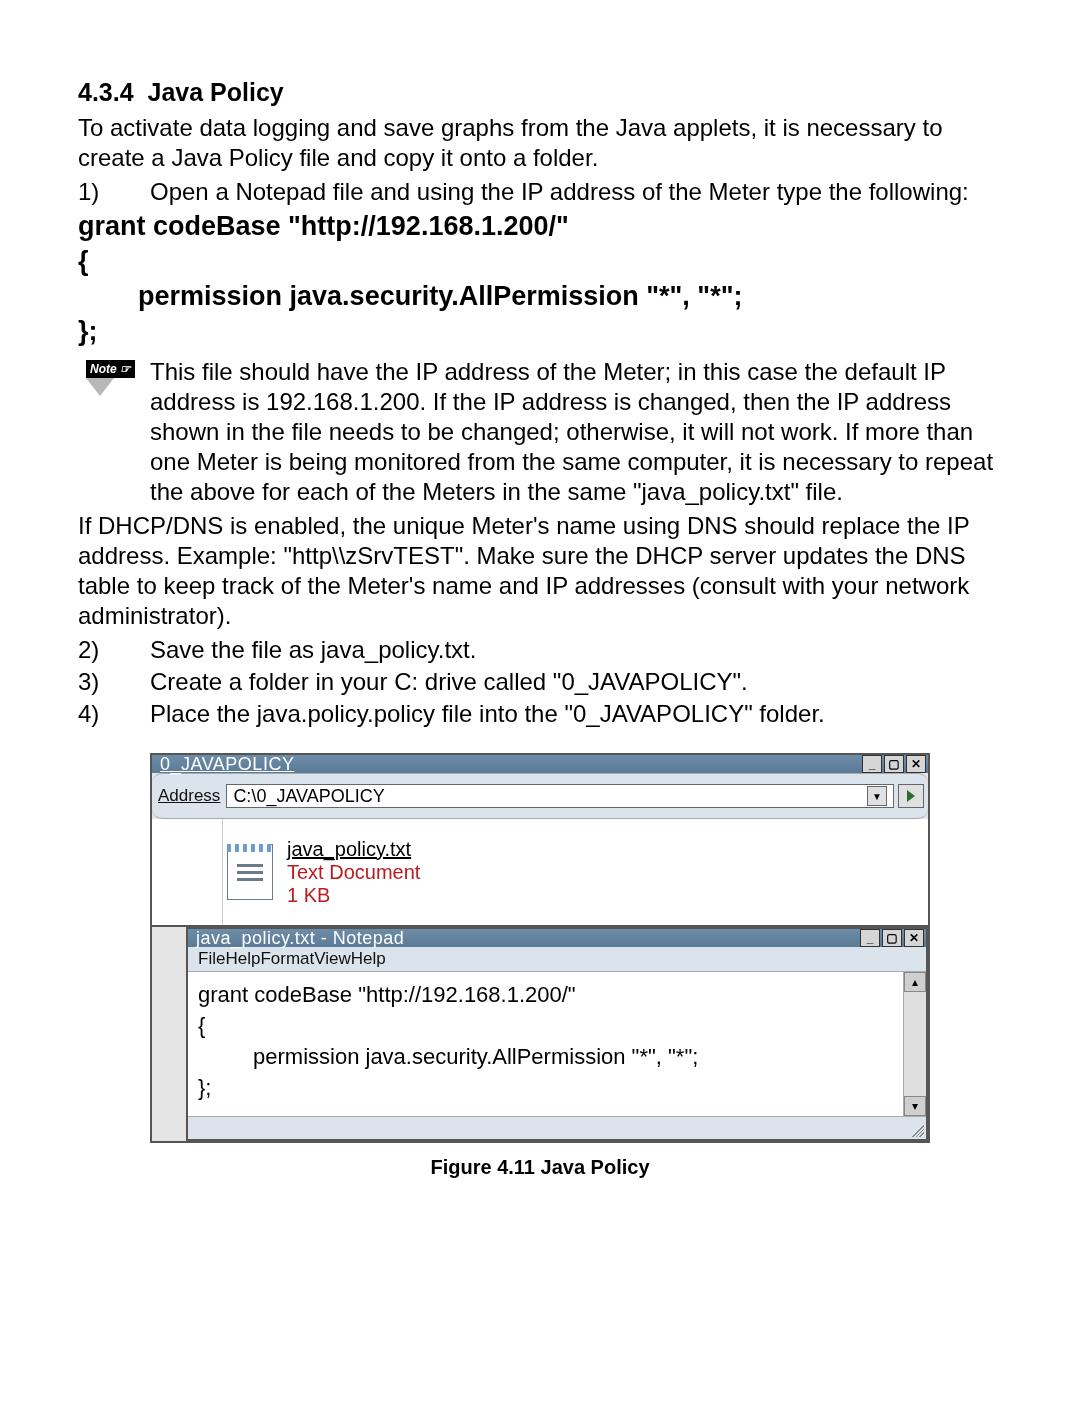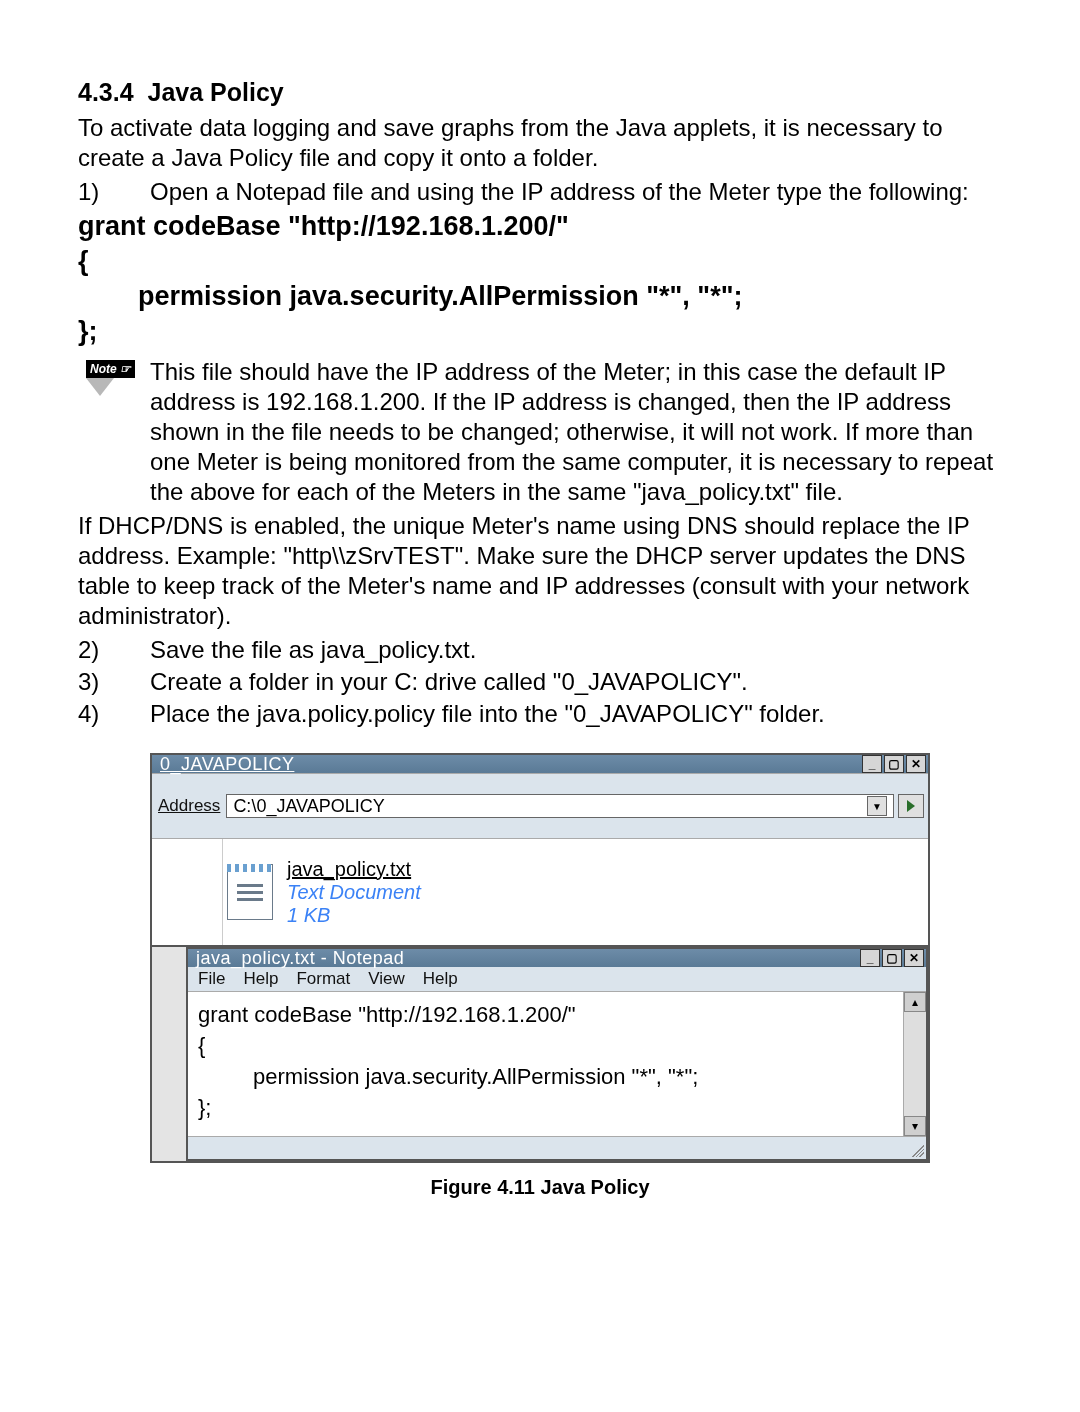--- a/index.html
+++ b/index.html
@@ -119,22 +119,23 @@
     color: #000;
     font-weight: bold;
     line-height: 1;
   }
   .addrbar {
     display: flex;
     align-items: center;
     background: #dbe4ec;
     border-top: 1px solid #aaa;
     border-bottom: 1px solid #aaa;
-    padding: 20px 4px;
+    padding: 10px 4px;
     gap: 4px;
+    border-radius: 10px;
   }
   .addr-label {
     font-size: 17px;
     color: #111;
     padding: 0 2px;
     text-decoration: underline;
   }
   .addr-input {
     flex: 1;
     height: 22px;
@@ -188,36 +189,36 @@
     display:flex;flex-direction:column;justify-content:center;align-items:center;gap:4px;
   }
   .file-icon::before {
     content:"";
     position:absolute;top:-1px;left:-1px;width:44px;height:8px;
     background: repeating-linear-gradient(90deg,#6aa0d0 0 4px,#fff 4px 8px);
   }
   .file-line { width: 26px; height: 3px; background:#6a7a8a;}
   .file-meta { font-size: 20px; line-height:1.15; }
   .file-name { color:#000; text-decoration: underline;}
-  .file-sub { color:#3b82f6;font-style:italic;}
+  .file-sub { color:#b91c1c;}
   
   .np {
     border: 2px solid #555;
     background:#e4e4e4;
     margin-top: 4px;
   }
   .np .titlebar { background: linear-gradient(#6d8ca8,#5a7a96);}
   .np-menu {
     background:#dbe4ec;
     font-size:17px;
     padding: 2px 10px;
     color:#111;
     border-bottom:1px solid #aaa;
     display:flex;
-    gap:18px;
+    gap:0;
   }
   .np-body-wrap {
     display:flex;
     background:#fff;
   }
   .np-body-text {
     flex:1;
     font-size: 22px;
     line-height: 1.4;
     padding: 8px 10px 12px 10px;

